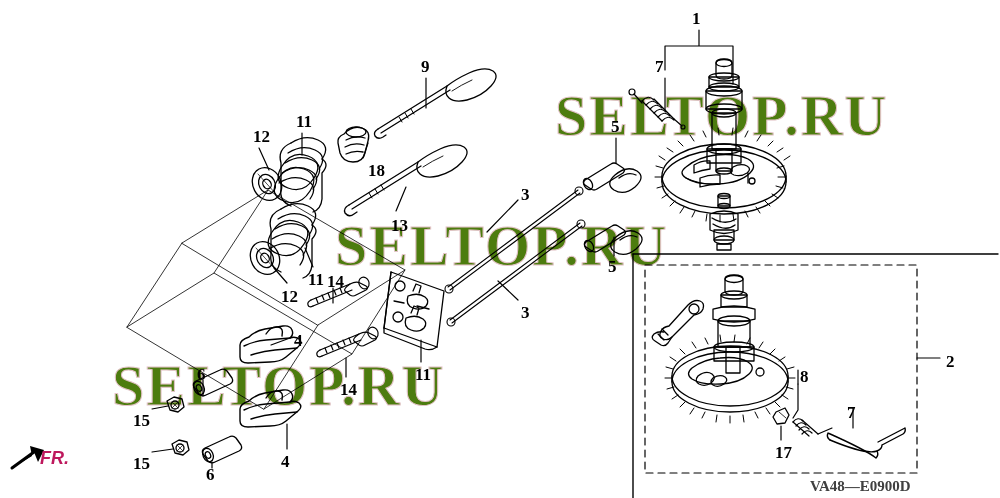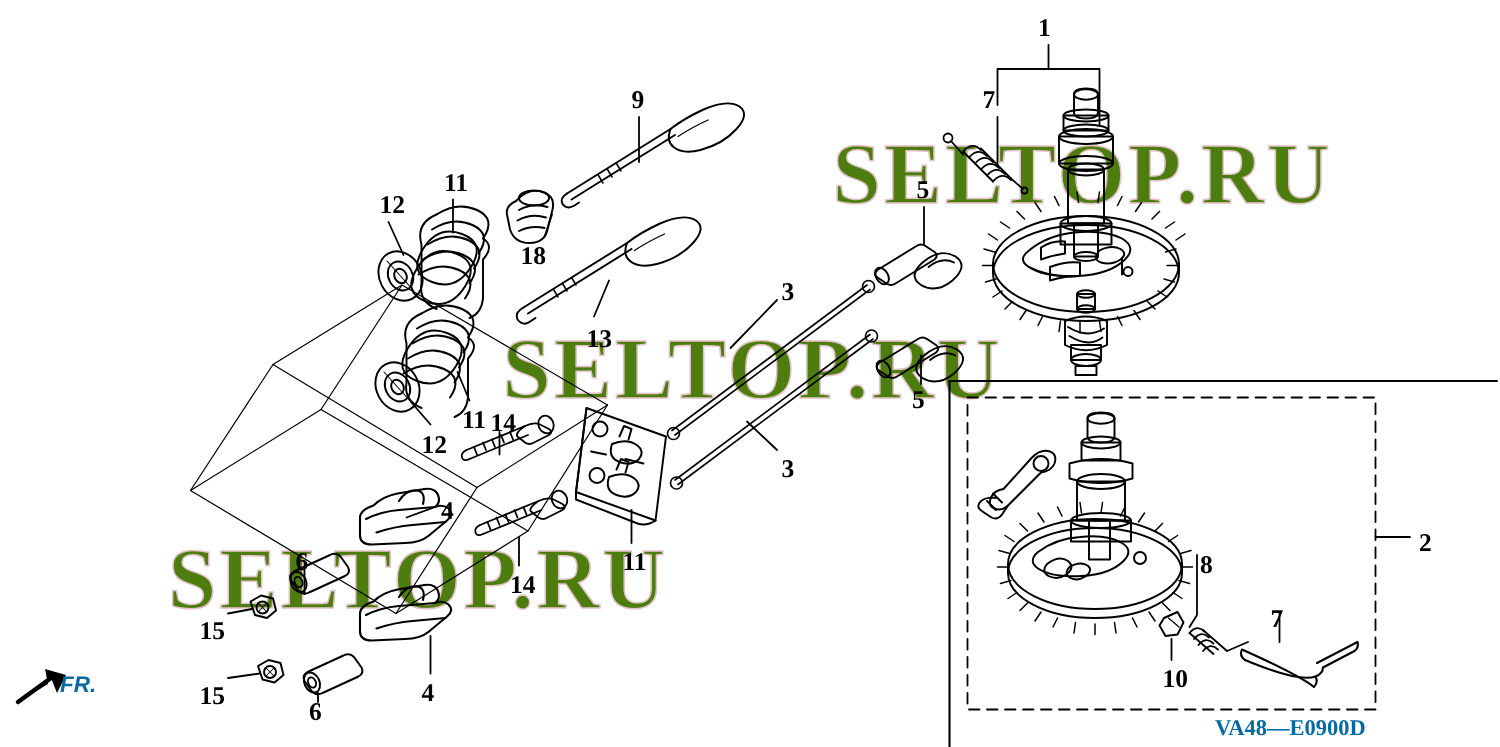--- a/index.html
+++ b/index.html
@@ -9,23 +9,23 @@
   #art{position:absolute;left:0;top:0;width:1000px;height:498px;}
   .wm{position:absolute;font-family:"Liberation Serif",serif;font-weight:bold;
       color:#4d7c0f;letter-spacing:2px;white-space:nowrap;pointer-events:none;
       -webkit-text-stroke:1px #e3c3c7;}
   .wm1{left:555px;top:82px;font-size:58px;}
   .wm2{left:335px;top:212px;font-size:58px;}
   .wm3{left:112px;top:352px;font-size:58px;}
   .callout{position:absolute;font-family:"Liberation Serif",serif;font-weight:bold;
            font-size:17px;color:#000;line-height:1;}
   .pcode{position:absolute;left:810px;top:478px;font-family:"Liberation Serif",serif;
-         font-weight:bold;font-size:15px;color:#0369a1;letter-spacing:0px;}
+         font-weight:bold;font-size:15px;color:#404040;letter-spacing:0px;}
   .frlbl{position:absolute;left:40px;top:448px;font-family:"Liberation Sans",sans-serif;
-         font-weight:bold;font-size:15px;color:#0369a1;font-style:italic;}
+         font-weight:bold;font-size:18px;color:#be185d;font-style:italic;}
 </style>
 </head>
 <body>
 
 <div id="stage">
 
   <div class="wm wm1">SELTOP.RU</div>
   <div class="wm wm2">SELTOP.RU</div>
   <div class="wm wm3">SELTOP.RU</div>
 
@@ -361,38 +361,38 @@
       </g>
       <path d="M12 468 L34 452" stroke="#000" stroke-width="3"></path>
     </g>
   </svg>
 
   <div class="callout" style="left:692px;top:10px">1</div>
   <div class="callout" style="left:655px;top:58px">7</div>
   <div class="callout" style="left:421px;top:58px">9</div>
   <div class="callout" style="left:253px;top:128px">12</div>
   <div class="callout" style="left:296px;top:113px">11</div>
-  <div class="callout" style="left:347px;top:162px">18</div>
+  <div class="callout" style="left:368px;top:162px">18</div>
   <div class="callout" style="left:611px;top:118px">5</div>
   <div class="callout" style="left:521px;top:186px">3</div>
   <div class="callout" style="left:391px;top:217px">13</div>
   <div class="callout" style="left:308px;top:271px">11</div>
   <div class="callout" style="left:281px;top:288px">12</div>
   <div class="callout" style="left:327px;top:273px">14</div>
   <div class="callout" style="left:608px;top:258px">5</div>
   <div class="callout" style="left:521px;top:304px">3</div>
   <div class="callout" style="left:415px;top:366px">11</div>
   <div class="callout" style="left:340px;top:381px">14</div>
   <div class="callout" style="left:294px;top:332px">4</div>
   <div class="callout" style="left:281px;top:453px">4</div>
   <div class="callout" style="left:197px;top:366px">6</div>
   <div class="callout" style="left:206px;top:466px">6</div>
   <div class="callout" style="left:133px;top:412px">15</div>
   <div class="callout" style="left:133px;top:455px">15</div>
   <div class="callout" style="left:946px;top:353px">2</div>
   <div class="callout" style="left:800px;top:368px">8</div>
   <div class="callout" style="left:847px;top:404px">7</div>
-  <div class="callout" style="left:775px;top:444px">10</div>
+  <div class="callout" style="left:775px;top:444px">17</div>
 
   <div class="frlbl">FR.</div>
   <div class="pcode">VA48—E0900D</div>
 
 </div>
 
 </body></html>

